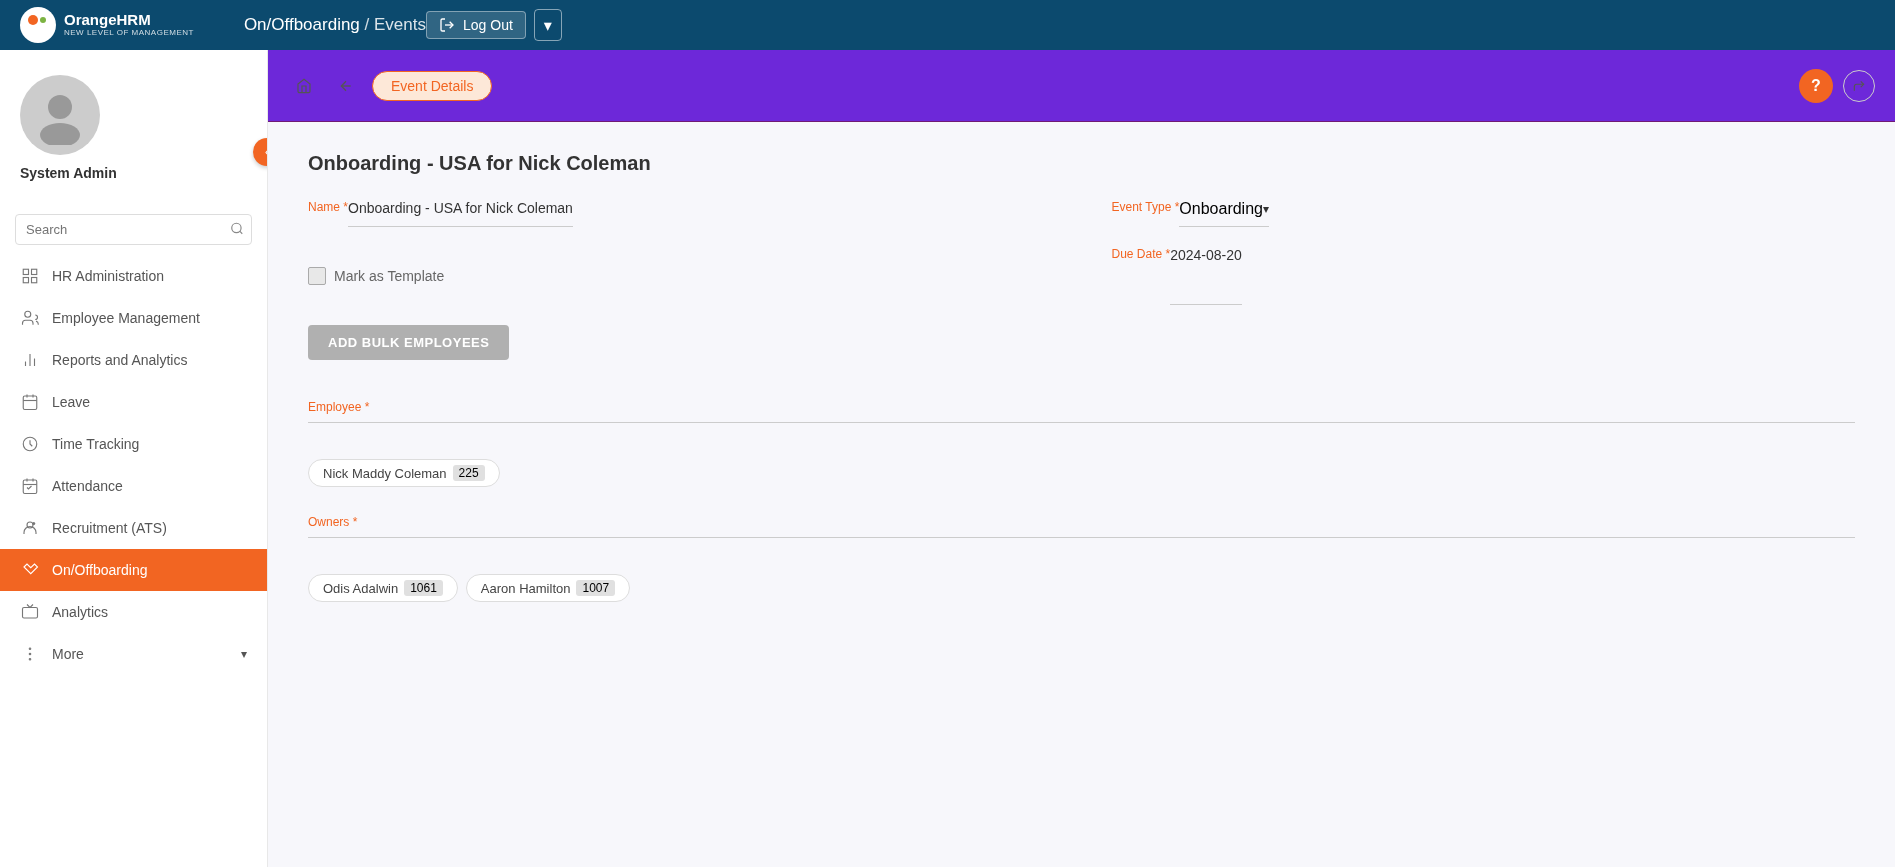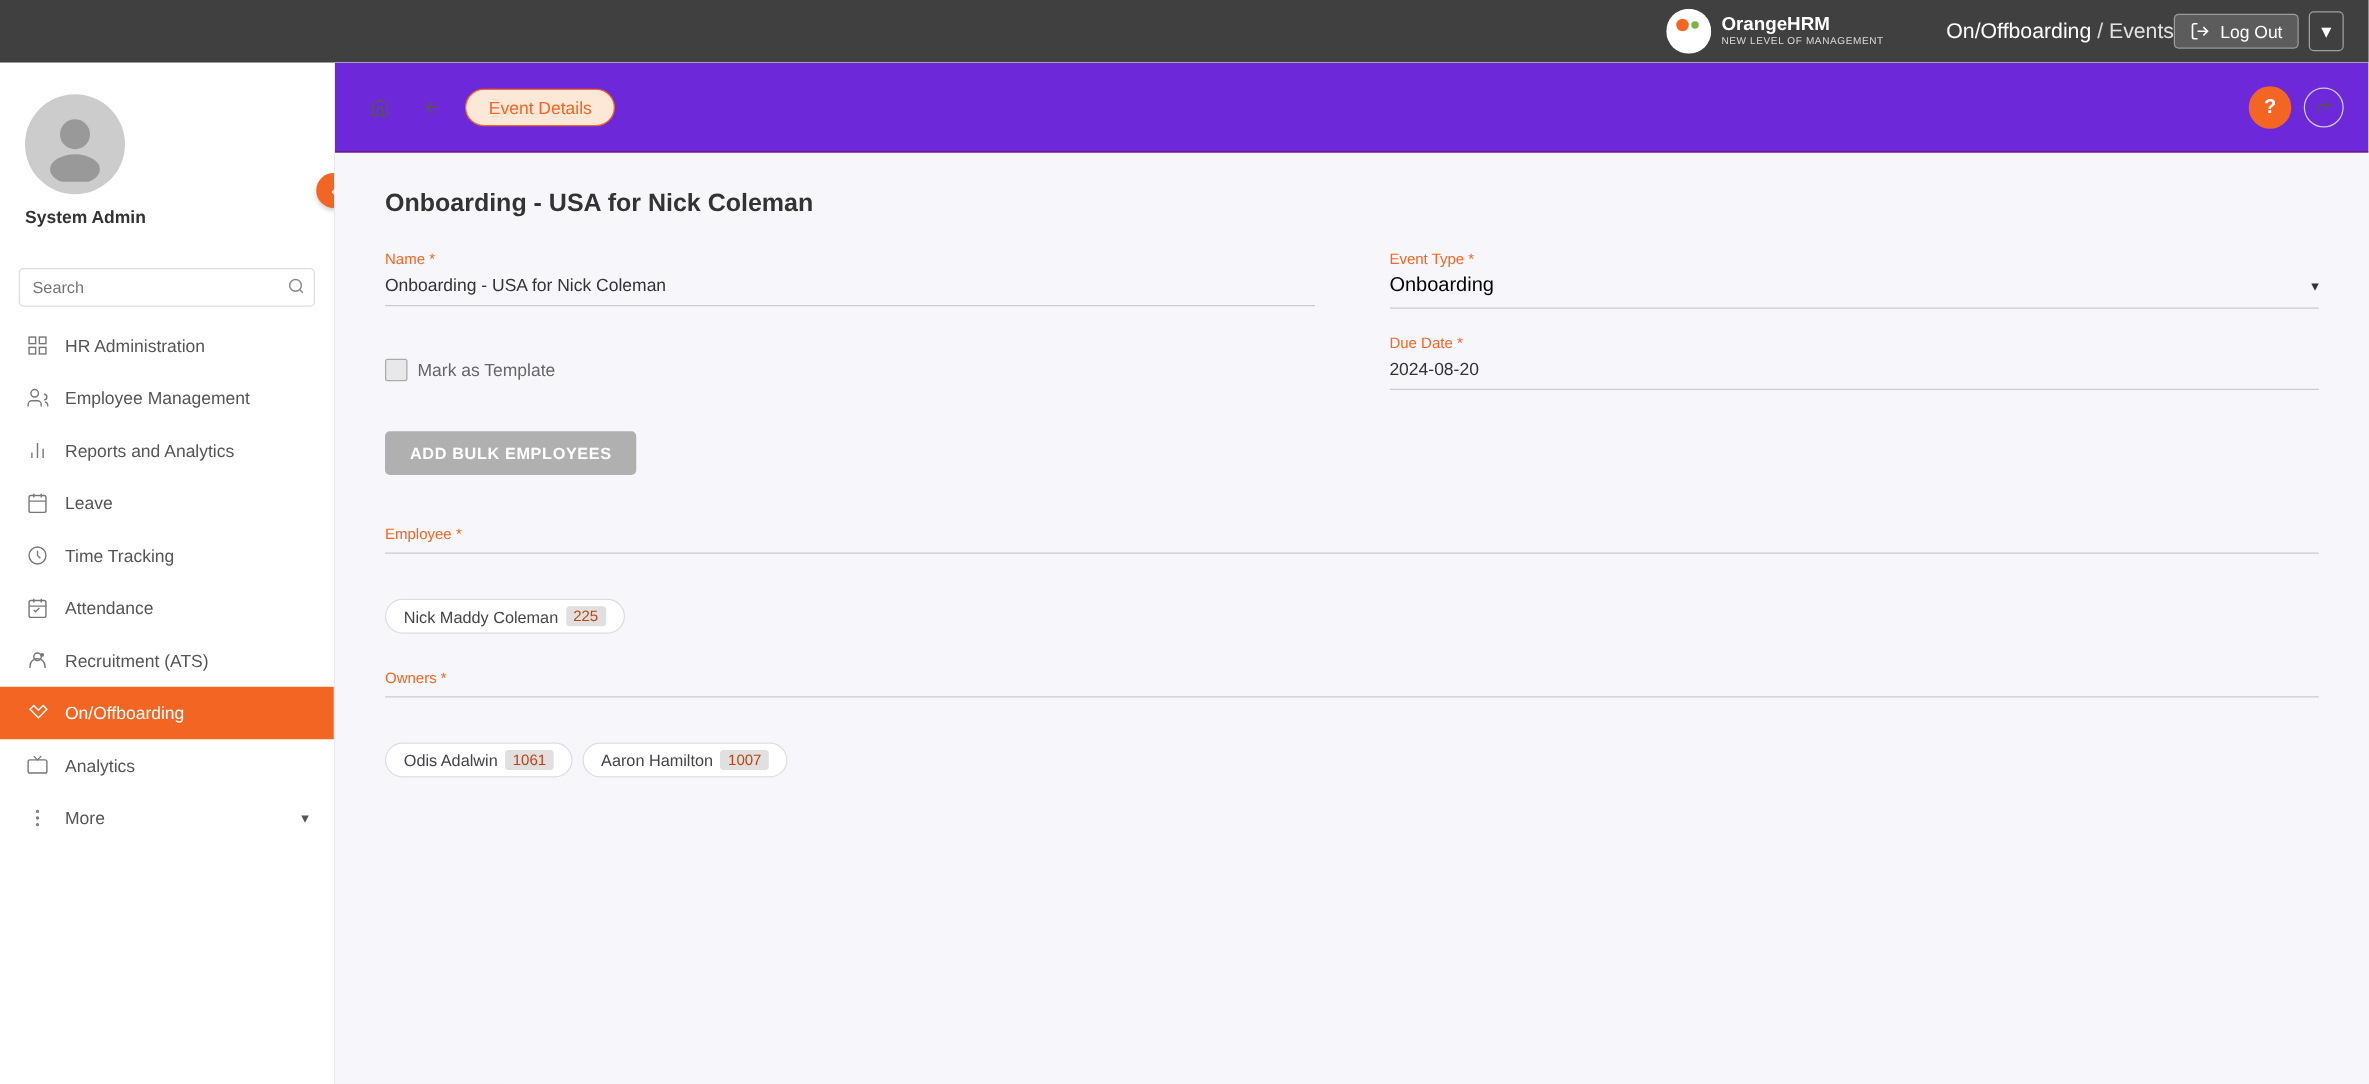--- a/index.html
+++ b/index.html
@@ -1,24 +1,24 @@
 <!DOCTYPE html>
 <html><head>
   <meta charset="utf-8">
   <style>
     * { margin: 0; padding: 0; box-sizing: border-box; }
     body { font-family: 'Segoe UI', Arial, sans-serif; background: #f5f5f5; width: 1895px; height: 867px; overflow: hidden; display: flex; flex-direction: column; }
 
     
     .top-header {
-      background: #404040;
+      background: #0c4a6e;
       height: 50px;
       display: flex;
       align-items: center;
-      justify-content: flex-end;
+      justify-content: flex-start;
       padding: 2px 20px;
       flex-shrink: 0;
     }
     .logout-btn {
       display: flex;
       align-items: center;
       gap: 8px;
       background: rgba(255,255,255,0.15);
       border: 1px solid rgba(255,255,255,0.4);
       border-radius: 4px;
@@ -235,21 +235,21 @@
       margin-bottom: 25px;
     }
     .form-grid {
       display: grid;
       grid-template-columns: 1fr 1fr;
       gap: 20px 60px;
       margin-bottom: 20px;
     }
     .form-field {
       display: flex;
-      flex-direction: column;
+      flex-direction: row;
     }
     .form-label {
       font-size: 12px;
       color: #f26522;
       margin-bottom: 6px;
       font-weight: 500;
     }
     .form-label .required {
       color: #f26522;
     }
@@ -333,21 +333,21 @@
       padding: 5px 14px;
       font-size: 13px;
       color: #444;
       margin-top: 16px;
     }
     .tag-count {
       background: #e0e0e0;
       border-radius: 3px;
       padding: 1px 6px;
       font-size: 12px;
-      color: #c2410c;
+      color: #000000;
     }
   </style>
 </head>
 <body>
 
 <div class="top-header">
   <div style="display:flex; align-items:center; gap:20px;">
     <div style="display:flex;align-items:center;gap:8px;">
 
       <svg width="36" height="36" viewBox="0 0 36 36">

